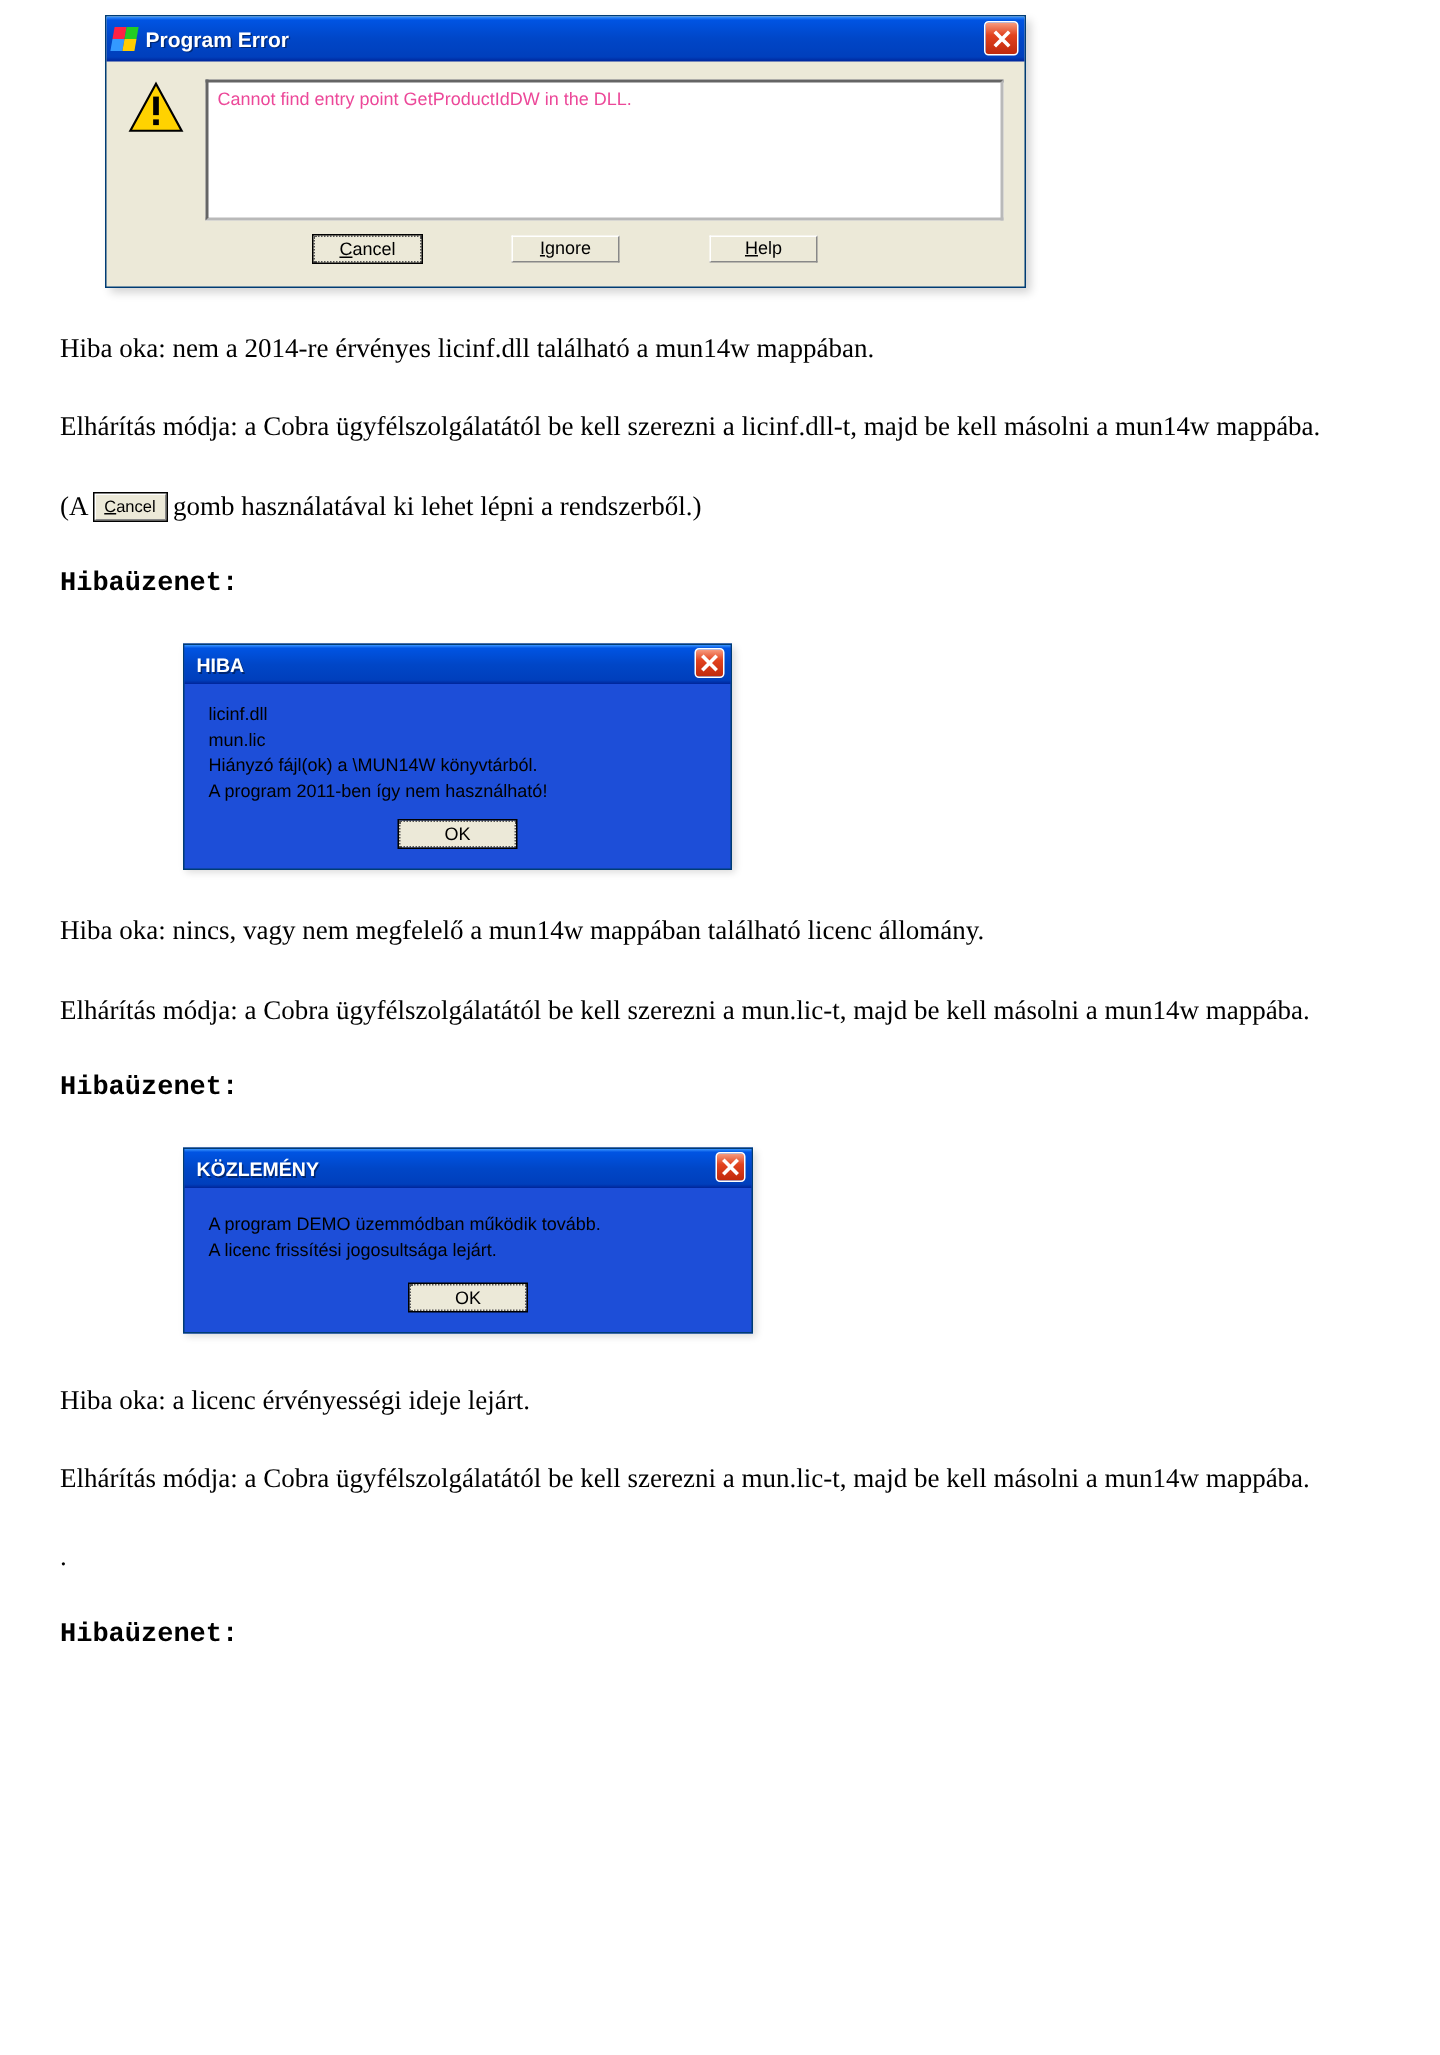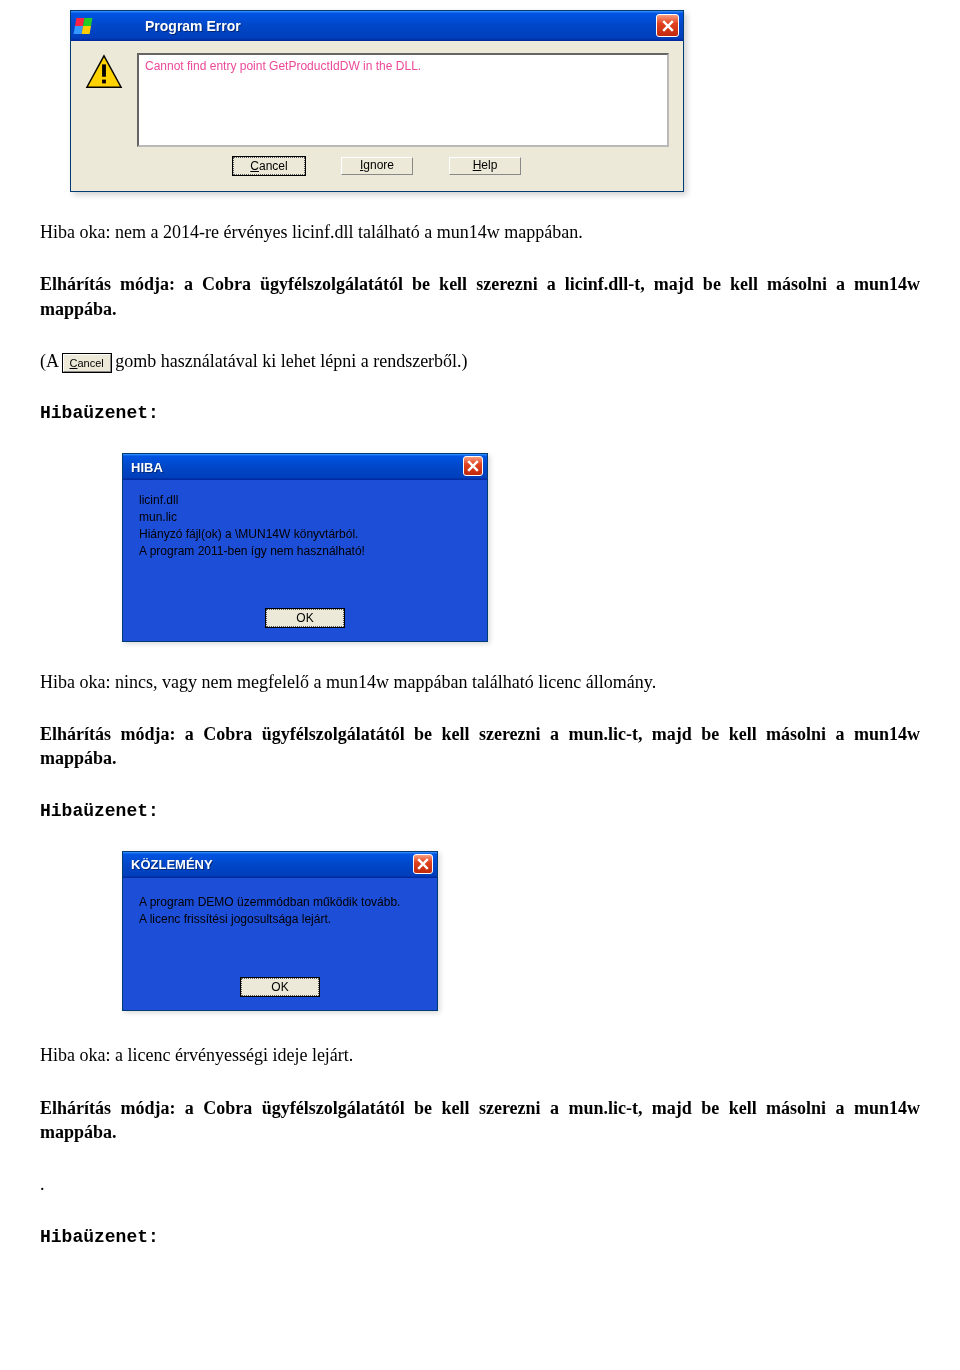--- a/index.html
+++ b/index.html
@@ -5,21 +5,21 @@
   * { box-sizing: border-box; margin: 0; padding: 0; }
   body {
     font-family: "Times New Roman", Times, serif;
     font-size: 18px;
     color: #000;
     background: #fff;
     width: 960px;
     padding: 10px 40px 40px 40px;
   }
   p { margin: 28px 0; line-height: 1.35; }
-  p.justify { text-align: justify; font-weight: bold; }
+  p.justify { text-align: justify; }
   .bold { font-weight: bold; font-family: Liberation Mono, monospace; }
 
   
   .dlg1 {
     width: 614px;
     margin-left: 30px;
     border: 1px solid #003c74;
     background: #ece9d8;
     box-shadow: 3px 3px 6px rgba(0,0,0,.18);
     font-family: Tahoma, Arial, sans-serif;
@@ -41,21 +41,20 @@
     grid-template-rows:1fr 1fr;
     transform: skewX(-10deg);
   }
   .winflag span:nth-child(1){background:#f24;}
   .winflag span:nth-child(2){background:#2c2;}
   .winflag span:nth-child(3){background:#39f;}
   .winflag span:nth-child(4){background:#fc0;}
   .dlg1 .title {
     color:#fff; font-weight:bold; font-size:14px;
     text-shadow: 1px 1px 0 rgba(0,0,0,.4);
-    margin-left: 48px;
   }
   .closebtn {
     position:absolute; right:4px; top:3px;
     width:23px; height:23px;
     background: linear-gradient(to bottom,#f89e81,#e2431f 40%,#c0290c);
     border:1px solid #fff; border-radius:3px;
     display:flex; align-items:center; justify-content:center;
     color:#fff; font-weight:bold;
   }
   .closebtn svg { width:12px; height:12px; }
@@ -72,21 +71,21 @@
     flex:1;
     background:#fff;
     border:2px inset #b9b9b9;
     height:94px;
     padding:4px 6px;
     font-size:12px;
     color:#ec4899;
     overflow:hidden;
   }
   .dlg1 .btnrow {
-    display:flex; justify-content:center; gap:36px;
+    display:flex; justify-content:center; gap:60px;
     padding: 4px 0 16px 0;
   }
   .winbtn {
     font-family: Tahoma, Arial, sans-serif;
     font-size:12px;
     background:#ece9d8;
     border:1px solid #888;
     border-top-color:#fff; border-left-color:#fff;
     padding:0 14px;
     min-width:72px;
@@ -139,23 +138,23 @@
   .dlg2 .closebtn { top:2px; width:20px; height:20px; }
   .dlg2 .content {
     padding:12px 16px 8px 16px;
     line-height:1.4;
   }
   .dlg2 .content div { font-size:12px; }
   .dlg2 .btnrow {
     display:flex; justify-content:center;
     padding:4px 0 14px 0;
   }
-  .dlg2 .winbtn.default { min-width:78px;margin-top:37px; }
-
-  .dlg3 { width:316px; }
+  .dlg2 .winbtn.default { min-width:78px; }
+
+  .dlg3 { width:380px; }
   .dlg3 .content { padding:16px 16px 10px 16px; }
 </style>
 </head>
 <body>
 
 <div class="dlg1">
   <div class="titlebar">
     <span class="winflag">
       <span></span>
         <span></span>

